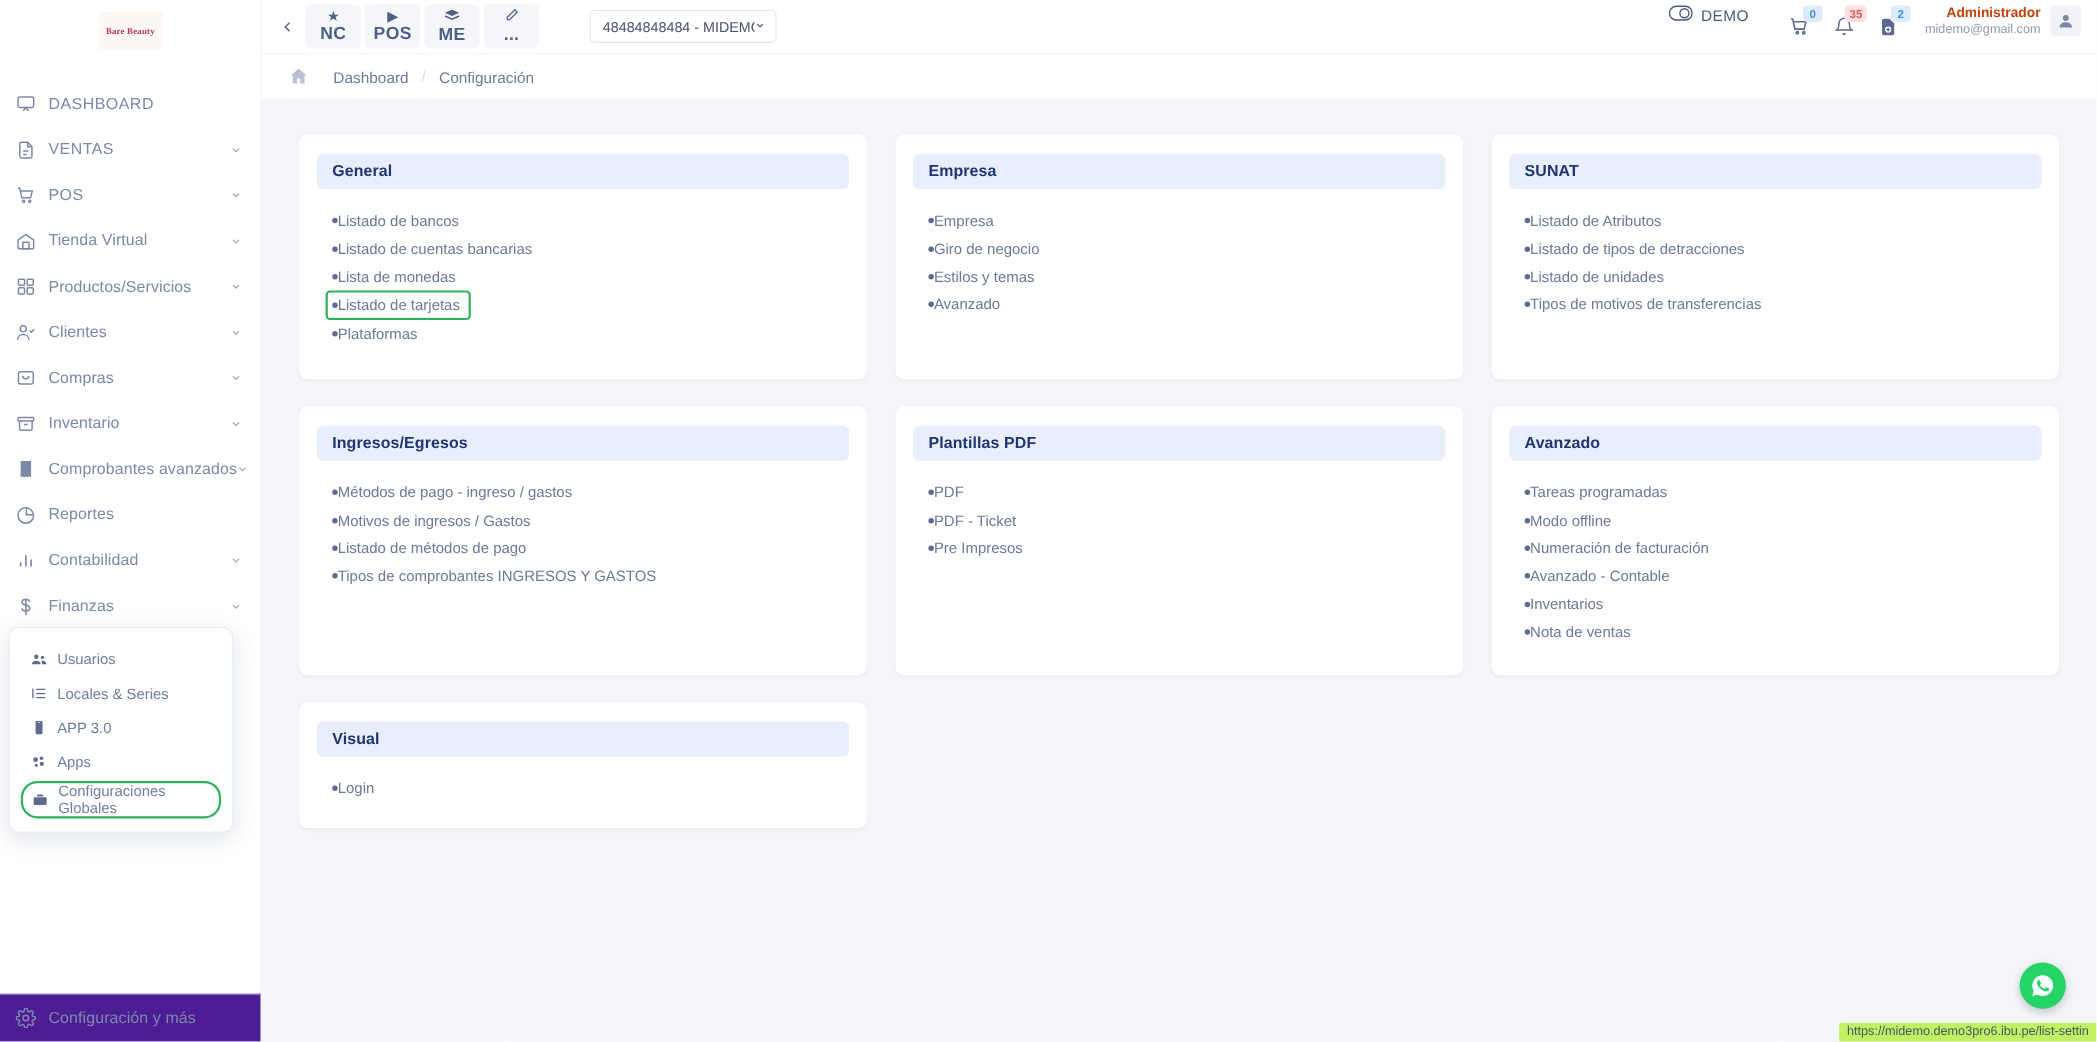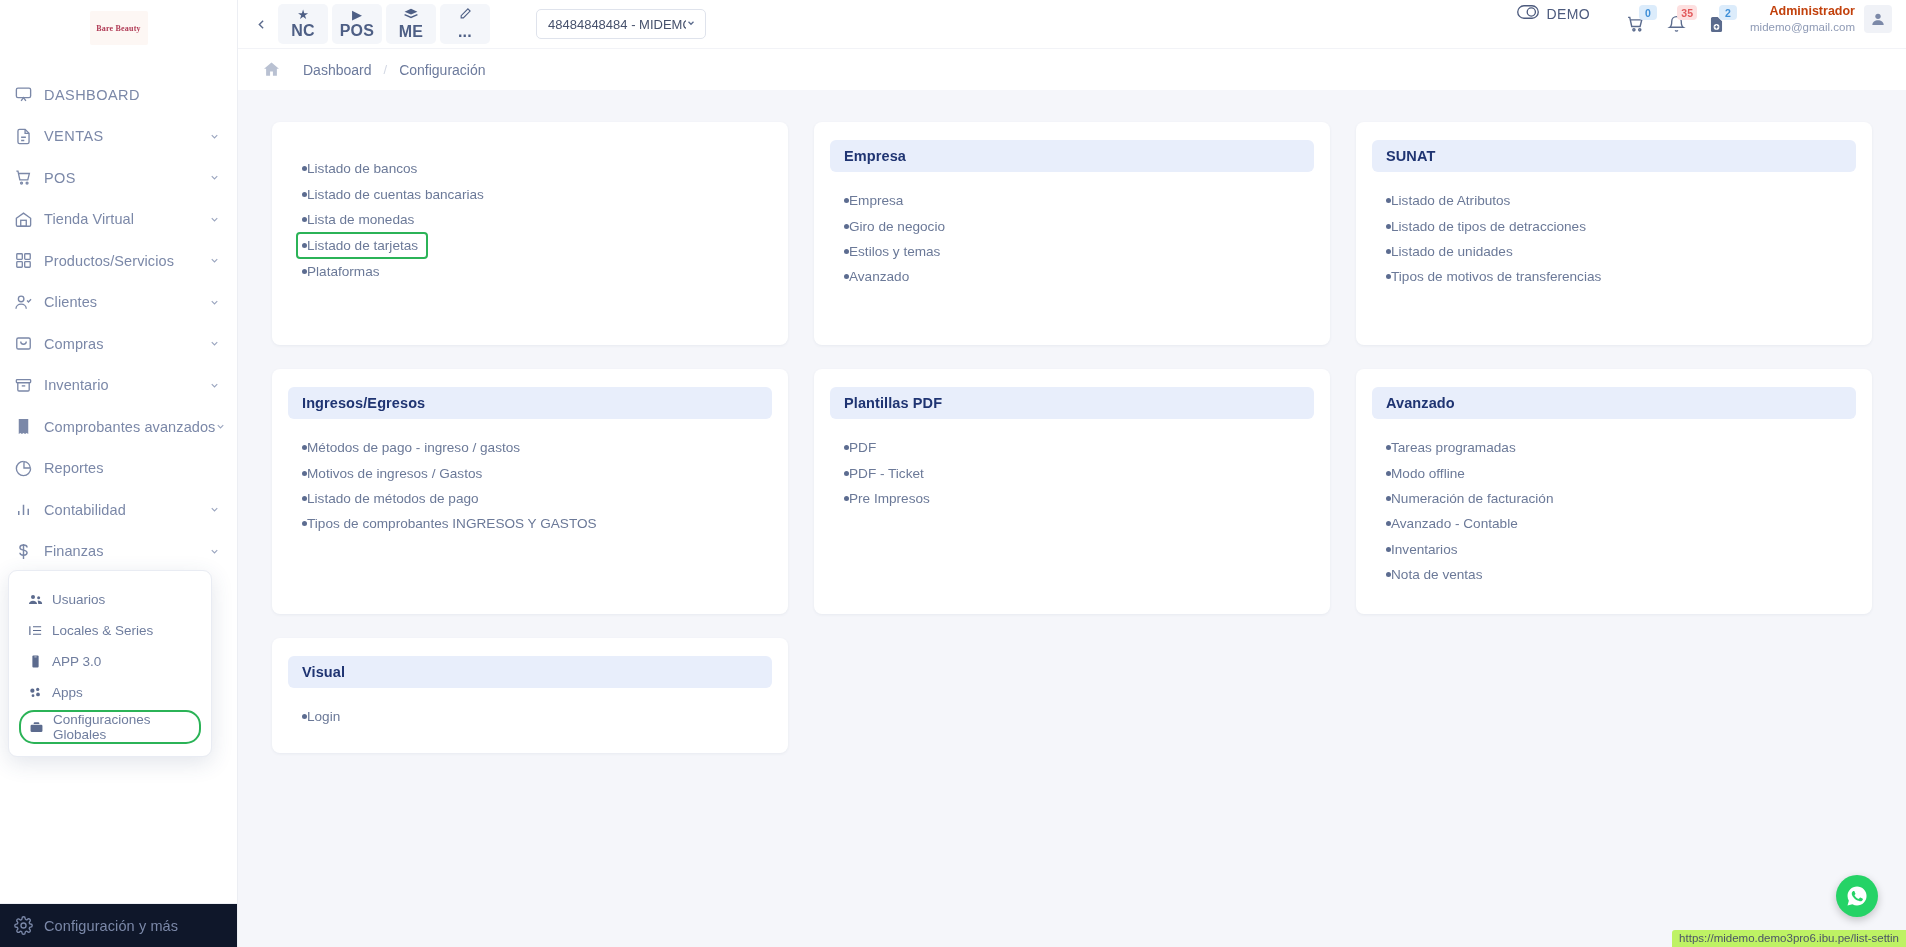--- a/index.html
+++ b/index.html
@@ -67,21 +67,21 @@
   .fly-ico { width: 16px; display: flex; align-items: center; justify-content: center; color: #5c6b8e; }
   .fly-item.highlight {
     border: 2px solid #2bb357; border-radius: 15px; height: 34px;
     margin-top: 2px;
   }
   .nav-bottom {
     position: absolute; bottom: 0; left: 0; right: 0;
     height: 44px; display: flex; align-items: center;
     padding: 0 16px 0 14px;
     border-top: 1px solid #eef0f5;
-    color: #7b88a8; font-size: 14.5px; background:#0f172a; cursor: pointer;
+    color: #7b88a8; font-size: 14.5px; background:#4c1d95; cursor: pointer;
   }
 
   
   .main { flex: 1 1 auto; height: 947px; position: relative; background: #f5f6fa; overflow: hidden; }
 
   .topbar {
     height: 48px; background: #ffffff; display: flex; align-items: center;
     padding: 0 14px 0 10px; position: relative;
   }
   .collapse-btn {
@@ -523,20 +523,21 @@
         </span>
       <span class="crumb">Dashboard</span>
       <span class="crumb-sep">/</span>
       <span class="crumb active">Configuración</span>
     </div>
 
     <div class="content">
       <div class="grid">
 
         <div class="card r1">
+          <div class="card-head">General</div>
           <div class="card-list">
             <div class="li">
                 <span class="dot"></span>
                 <span class="lbl">Listado de bancos</span>
               </div>
             <div class="li">
                 <span class="dot"></span>
                 <span class="lbl">Listado de cuentas bancarias</span>
               </div>
             <div class="li">

